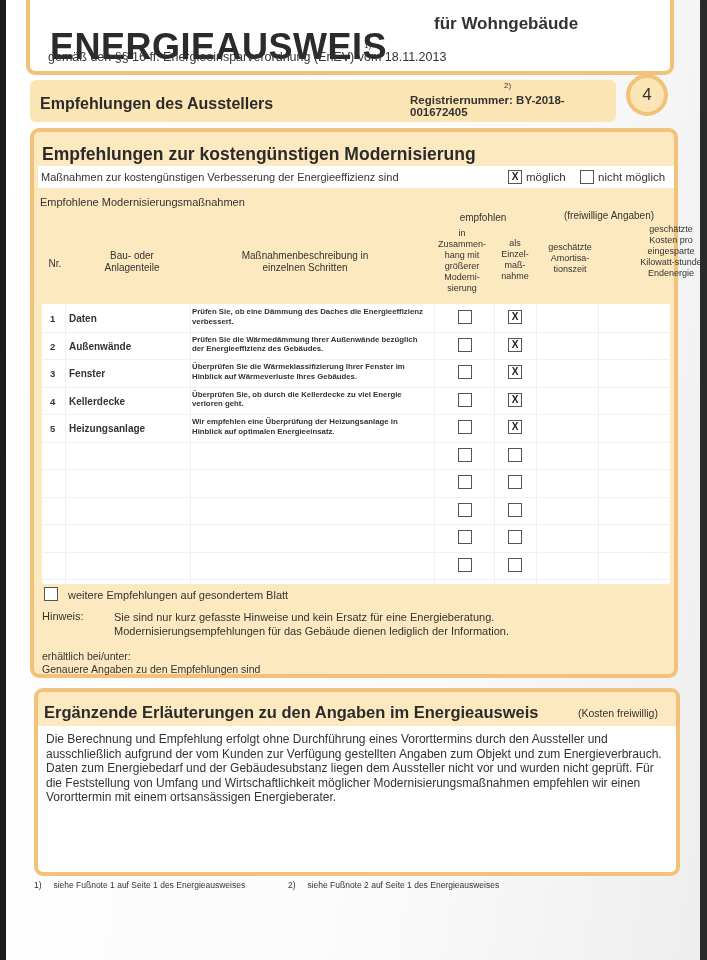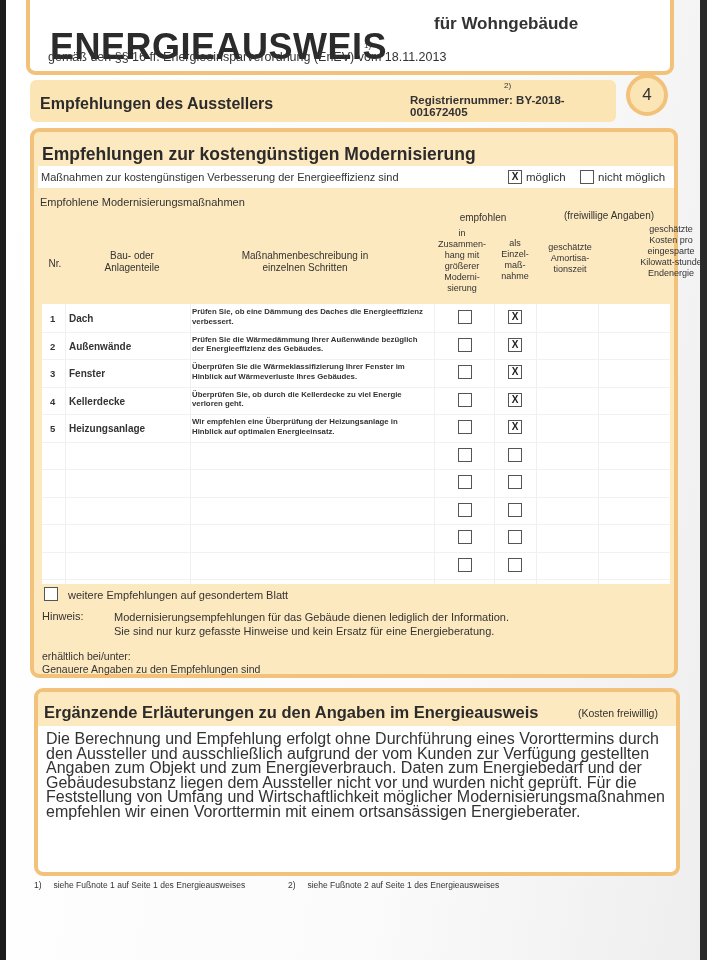--- a/index.html
+++ b/index.html
@@ -62,21 +62,21 @@
   .s1-more { position: absolute; left: 34px; top: 457px; font-size: 11px; color: #333; }
   .hint-lbl { position: absolute; left: 8px; top: 478px; font-size: 11px; color: #333; }
   .hint-txt { position: absolute; left: 80px; top: 478px; font-size: 11px; color: #333; line-height: 14px; }
   .more-info { position: absolute; left: 8px; top: 518px; font-size: 10.5px; color: #333; line-height: 13px; }
 
   
   .s2 { left: 28px; top: 688px; width: 646px; height: 188px; background: #fff; }
   .s2-head { position: absolute; left: 0; top: 0; width: 638px; height: 34px; background: #fde9bf; border-radius: 5px 5px 0 0; }
   .s2-title { position: absolute; left: 6px; top: 11px; font-size: 16.5px; font-weight: bold; color: #2b2b2b; }
   .s2-opt { position: absolute; left: 540px; top: 15px; font-size: 10.5px; color: #333; }
-  .s2-body { position: absolute; left: 8px; top: 40px; width: 622px; font-size: 16px; color: #333; line-height: 14.5px; }
+  .s2-body { position: absolute; left: 8px; top: 40px; width: 622px; font-size: 12px; color: #333; line-height: 14.5px; }
 
   .fn { position: absolute; top: 880px; font-size: 8.5px; color: #333; }
   .right-shade { position: absolute; left: 700px; top: 0; width: 7px; height: 960px; background: #2a2a2a; }
 </style>
 </head>
 <body>
 
 <div class="page">
 
   <div class="box hdr">
@@ -116,21 +116,21 @@
 
     <div class="grid" id="grid">
       <div class="vline" style="left:23px;"></div>
       <div class="vline" style="left:148px;"></div>
       <div class="vline" style="left:392px;"></div>
       <div class="vline" style="left:452px;"></div>
       <div class="vline" style="left:494px;"></div>
       <div class="vline" style="left:556px;"></div>
     <div class="row" style="top: 0px;">
           <div class="c-nr">1</div>
-          <div class="c-part">Dach</div>
+          <div class="c-part">Daten</div>
           <div class="c-desc">Prüfen Sie, ob eine Dämmung des Daches die Energieeffizienz verbessert.</div>
           <div class="cb" style="left:416px;"></div>
           <div class="cb" style="left:466px;">X</div>
         </div>
         <div class="row" style="top: 27.5px;">
           <div class="c-nr">2</div>
           <div class="c-part">Außenwände</div>
           <div class="c-desc">Prüfen Sie die Wärmedämmung Ihrer Außenwände bezüglich der Energieeffizienz des Gebäudes.</div>
           <div class="cb" style="left:416px;"></div>
           <div class="cb" style="left:466px;">X</div>
@@ -190,22 +190,22 @@
           <div class="c-desc"></div>
           <div class="cb" style="left:416px;"></div>
           <div class="cb" style="left:466px;"></div>
         </div>
       </div>
 
     <div class="cb s1-more-cb" id="cb-more"></div>
     <div class="s1-more">weitere Empfehlungen auf gesondertem Blatt</div>
     <div class="hint-lbl">Hinweis:</div>
     <div class="hint-txt">
+      <div>Sie sind nur kurz gefasste Hinweise und kein Ersatz für eine Energieberatung.</div>
       <div>Modernisierungsempfehlungen für das Gebäude dienen lediglich der Information.</div>
-      <div>Sie sind nur kurz gefasste Hinweise und kein Ersatz für eine Energieberatung.</div>
     </div>
     <div class="more-info">
       <div>erhältlich bei/unter:</div>
       <div>Genauere Angaben zu den Empfehlungen sind</div>
     </div>
   </div>
 
   <div class="box s2">
     <div class="s2-head">
       <div class="s2-title">Ergänzende Erläuterungen zu den Angaben im Energieausweis</div>

